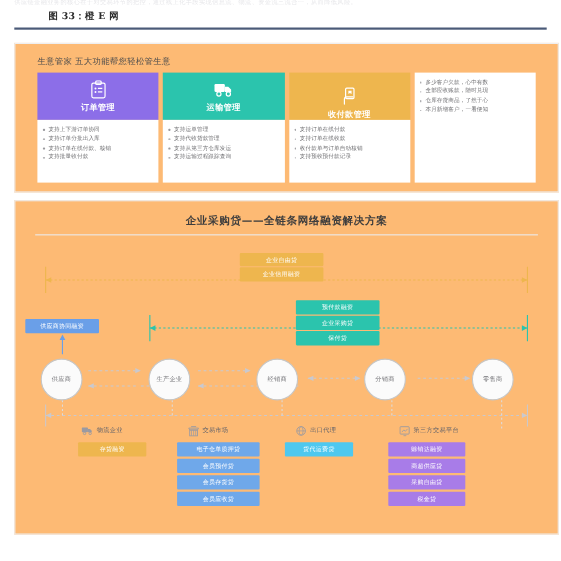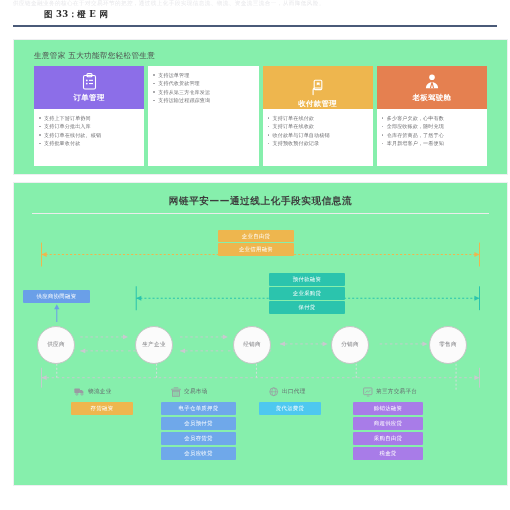--- a/index.html
+++ b/index.html
@@ -26,21 +26,21 @@
     font-weight:bold;font-size:8.5px;color:#2b2b2b;letter-spacing:.3px;margin-left:31px;
   }
   .caption-rule{
     position:absolute;left:13px;right:13px;top:25px;height:2px;
     background:#4a5a78;
   }
 
   
   .panel{
     position:absolute;left:13px;right:2px;
-    background:#86efac;border:1px solid #eeeff1;box-sizing:border-box;
+    background:#fdba74;border:1px solid #eeeff1;box-sizing:border-box;
   }
   #panel-cards{top:39px;height:136px;}
   .panel-heading{
     position:absolute;left:20px;top:11px;
     font-size:7.6px;color:#4d4d4d;letter-spacing:.3px;
   }
   .cards-row{
     position:absolute;left:20px;right:20px;top:26px;bottom:8px;
     display:flex;gap:4px;
   }
@@ -151,20 +151,31 @@
             <li>支持上下游订单协同</li>
             <li>支持订单分批出入库</li>
             <li>支持订单在线付款、核销</li>
             <li>支持批量收付款</li>
           </ul>
         </div>
       </div>
 
 
       <div class="card">
+        <div class="card-head" style="background:#2bc4ad;">
+          <span class="card-icon">
+            <svg width="19" height="16" viewBox="0 0 19 16">
+              <rect x="1" y="3.4" width="9.4" height="7.2" rx="1" fill="#fff"></rect>
+              <path d="M10.4 5.8h3.1l2.6 2.6v2.2h-5.7z" fill="#fff"></path>
+              <circle cx="5" cy="12.4" r="1.9" fill="none" stroke="#fff" stroke-width="1.1"></circle>
+              <circle cx="13.6" cy="12.4" r="1.9" fill="none" stroke="#fff" stroke-width="1.1"></circle>
+            </svg>
+          </span>
+          <span class="card-title">运输管理</span>
+        </div>
         <div class="card-body">
           <ul>
             <li>支持运单管理</li>
             <li>支持代收货款管理</li>
             <li>支持从第三方仓库发运</li>
             <li>支持运输过程跟踪查询</li>
           </ul>
         </div>
       </div>
 
@@ -183,45 +194,35 @@
           <ul>
             <li>支持订单在线付款</li>
             <li>支持订单在线收款</li>
             <li>收付款单与订单自动核销</li>
             <li>支持预收预付款记录</li>
           </ul>
         </div>
       </div>
 
       <div class="card">
-        <div class="card-head" style="background:#e58050;">
-          <span class="card-icon">
-            <svg width="16" height="17" viewBox="0 0 16 17">
-              <circle cx="8" cy="4.2" r="2.8" fill="#fff"></circle>
-              <path d="M1.9 15.2c0-3.3 2.7-5.9 6.1-5.9s6.1 2.6 6.1 5.9z" fill="#fff"></path>
-              <path d="M8 9.5l-1.6 5.7M8 9.5l1.6 5.7" stroke="#e58050" stroke-width="1.1"></path>
-            </svg>
-          </span>
-          <span class="card-title">老板驾驶舱</span>
-        </div>
         <div class="card-body">
           <ul>
             <li>多少客户欠款，心中有数</li>
             <li>全部应收账款，随时兑现</li>
             <li>仓库存货商品，了然于心</li>
             <li>本月新增客户，一看便知</li>
           </ul>
         </div>
       </div>
 
     </div>
   </div>
 
   <div class="panel" id="panel-diagram">
-    <div class="diagram-title">网链平安——通过线上化手段实现信息流</div>
+    <div class="diagram-title">企业采购贷——全链条网络融资解决方案</div>
     <div class="diagram-rule"></div>
 
     <div class="diagram">
 
       <svg class="connectors" viewBox="0 0 484 304" preserveAspectRatio="none">
 
         <line x1="27" y1="72" x2="457" y2="72" stroke="#eeb64e" stroke-width="1" stroke-dasharray="2,2"></line>
         <line x1="27" y1="60" x2="27" y2="84" stroke="#eeb64e" stroke-width="1"></line>
         <line x1="457" y1="60" x2="457" y2="84" stroke="#eeb64e" stroke-width="1"></line>
         <path d="M27 72 l5 -2.6 v5.2 z" fill="#eeb64e"></path>

